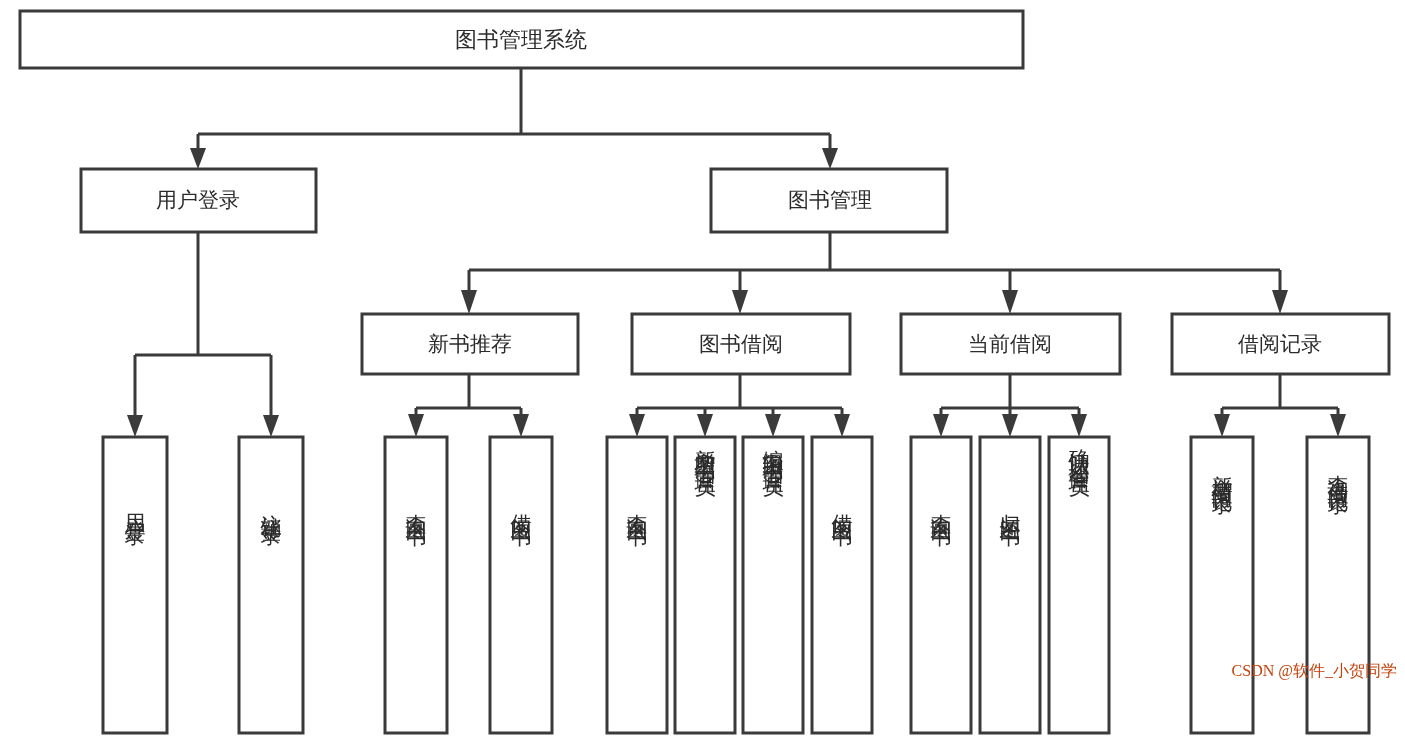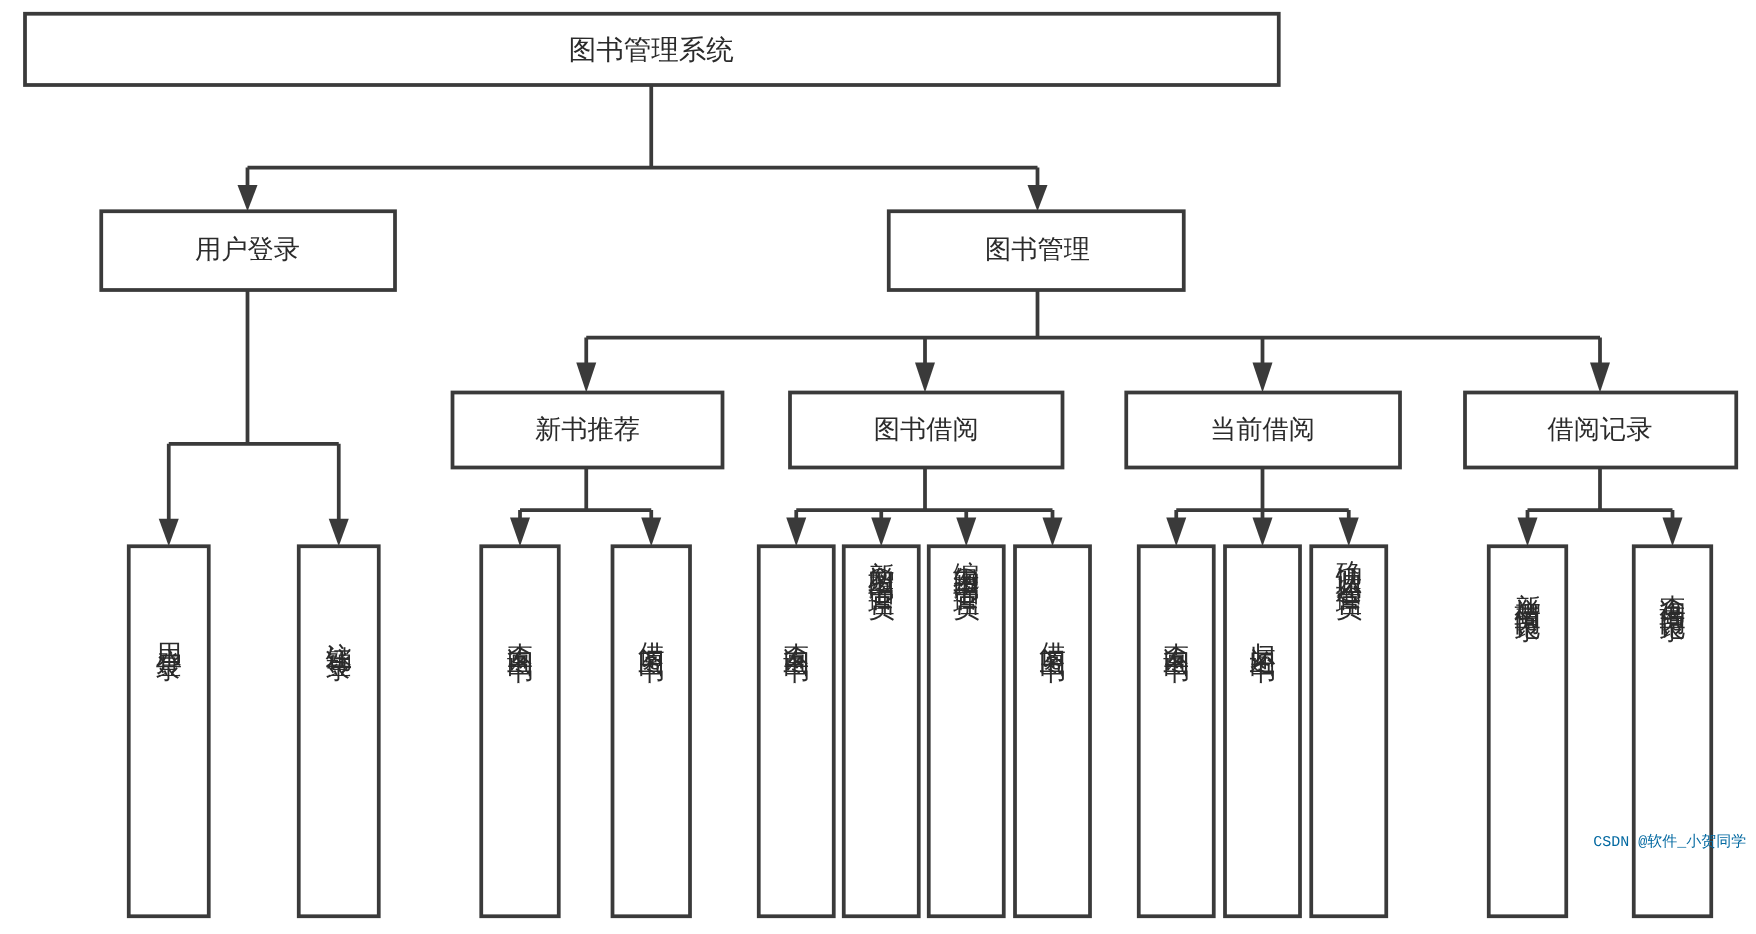--- a/index.html
+++ b/index.html
@@ -54,23 +54,23 @@
     fill: none;
   }
   .arrow-head {
     fill: #3a3a3a;
     stroke: none;
   }
   .watermark {
     position: absolute;
     right: 8px;
     bottom: 4px;
-    color: #0369a1;
-    font-size: 12px;
-    font-family: Liberation Mono, monospace;
+    color: #c2410c;
+    font-size: 16px;
+    font-family: Liberation Serif, serif;
     white-space: nowrap;
     user-select: none;
   }
 </style>
 </head>
 <body>
 
 <div id="diagram-root">
 
   <svg id="flowchart" viewBox="0 0 1405 747" xmlns="http://www.w3.org/2000/svg">

